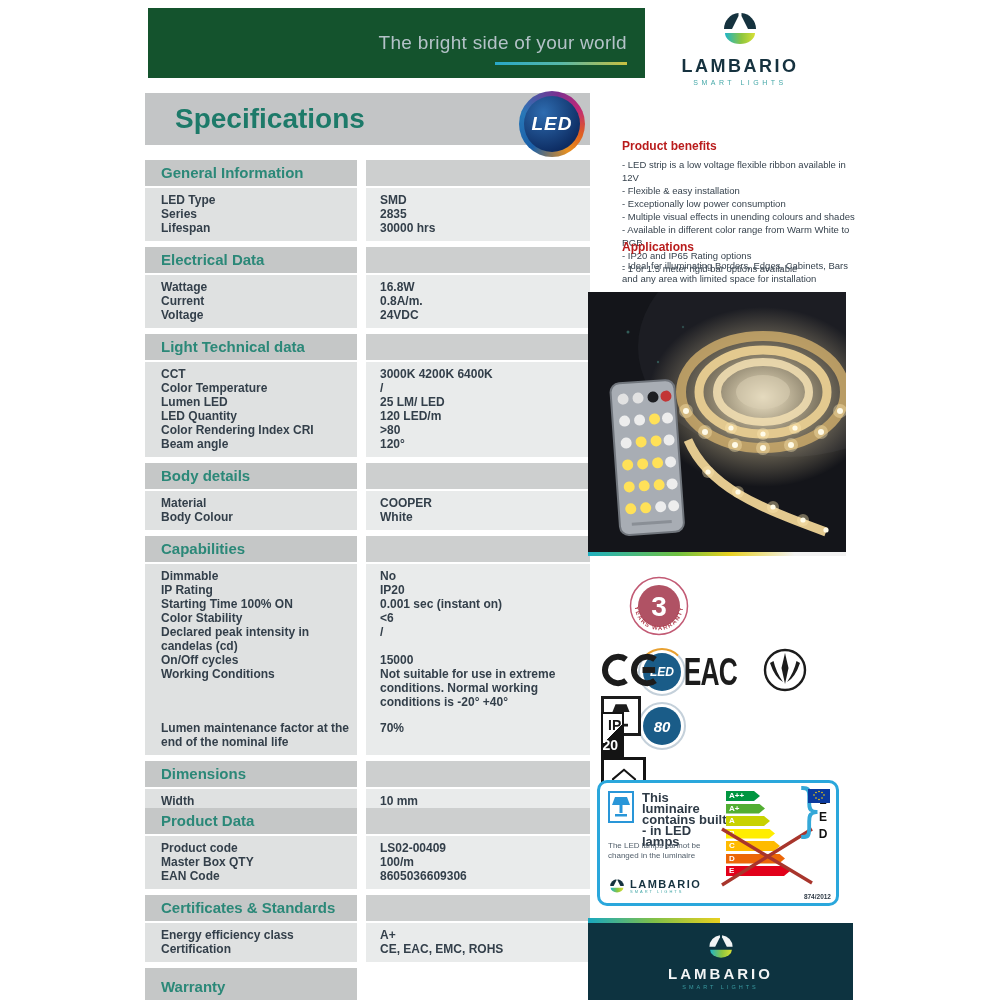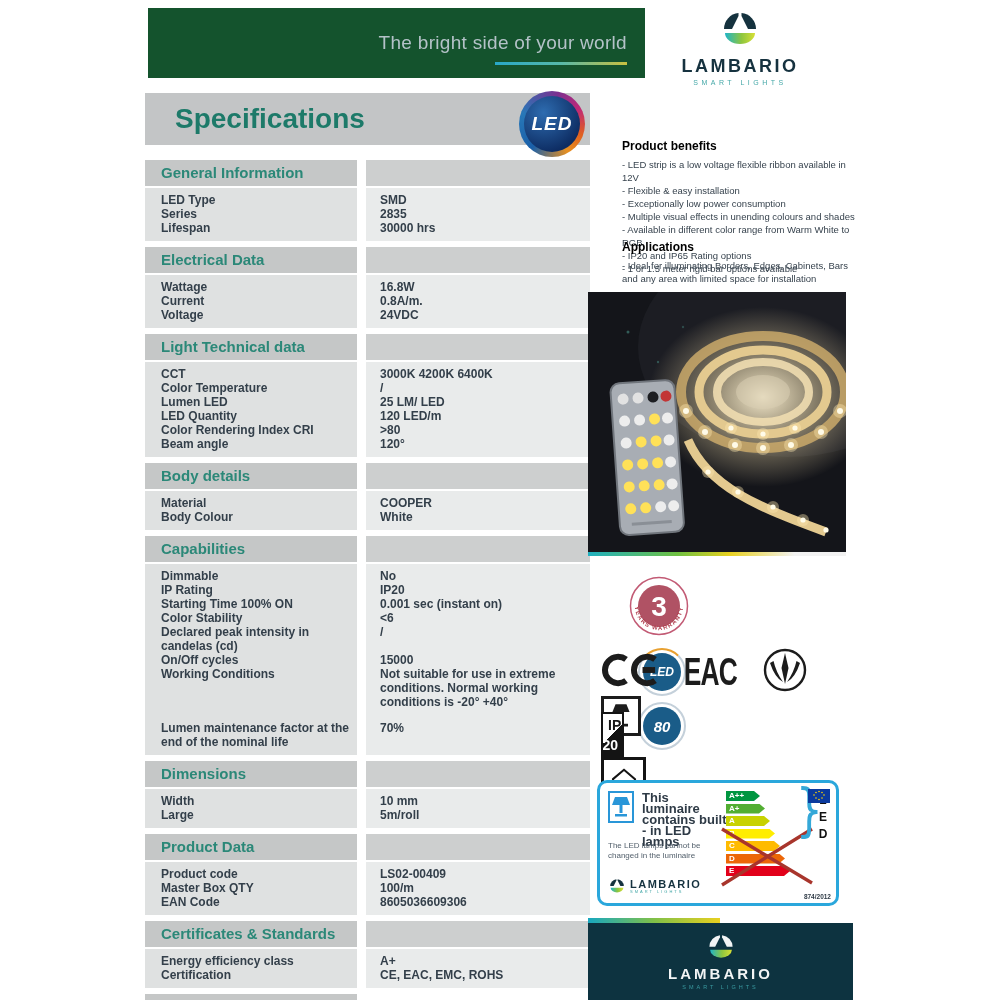--- a/index.html
+++ b/index.html
@@ -42,21 +42,21 @@
   .d-row.first .cl,.d-row.first .cr{padding-top:5px;}
   .d-row.last .cl,.d-row.last .cr{padding-bottom:6px;}
   .d-row.last{margin-bottom:6px;}
   .d-row.blank .cl,.d-row.blank .cr{height:12px;}
   .warranty-row .cl{background:#c5c7c7;color:#2b8878;font-weight:bold;font-size:15px;padding-top:10px;padding-bottom:11px;}
   .warranty-row .cr{background:#cdcfcf;color:#2b8878;font-weight:bold;font-size:15px;padding-top:10px;}
   .warranty-row{margin-bottom:2px;flex-direction:column;}
 
   
   .benefits{position:absolute;left:622px;top:139px;width:238px;}
-  .blk-title{font-size:12px;font-weight:bold;color:#000000;margin-bottom:5px;}
+  .blk-title{font-size:12px;font-weight:bold;color:#b91c1c;margin-bottom:5px;}
   .bullet{font-size:9.5px;color:#37434e;line-height:13px;}
   .applications{position:absolute;left:622px;top:240px;width:238px;}
 
   
   .photo{position:absolute;left:588px;top:292px;width:258px;height:260px;background:#14151a;}
   .photo-strip{position:absolute;left:588px;top:552px;width:258px;height:4px;
         background:linear-gradient(90deg,#20b0c0,#70c040 35%,#e8d020 55%,#f2f2f2 80%);}
 
   
   .badges{position:absolute;left:628px;top:576px;height:64px;}
@@ -291,25 +291,20 @@
       </div>
       <div class="row sec-row">
         <div class="cl">Dimensions</div>
         <div class="gapcol"></div>
         <div class="cr"></div>
       </div>
       <div class="row d-row first">
         <div class="cl">Width</div>
         <div class="gapcol"></div>
         <div class="cr">10 mm</div>
-      </div>
-      <div class="row d-row last">
-        <div class="cl">Large</div>
-        <div class="gapcol"></div>
-        <div class="cr">5m/roll</div>
       </div>
       <div class="row sec-row">
         <div class="cl">Product Data</div>
         <div class="gapcol"></div>
         <div class="cr"></div>
       </div>
       <div class="row d-row first">
         <div class="cl">Product code</div>
         <div class="gapcol"></div>
         <div class="cr">LS02-00409</div>

